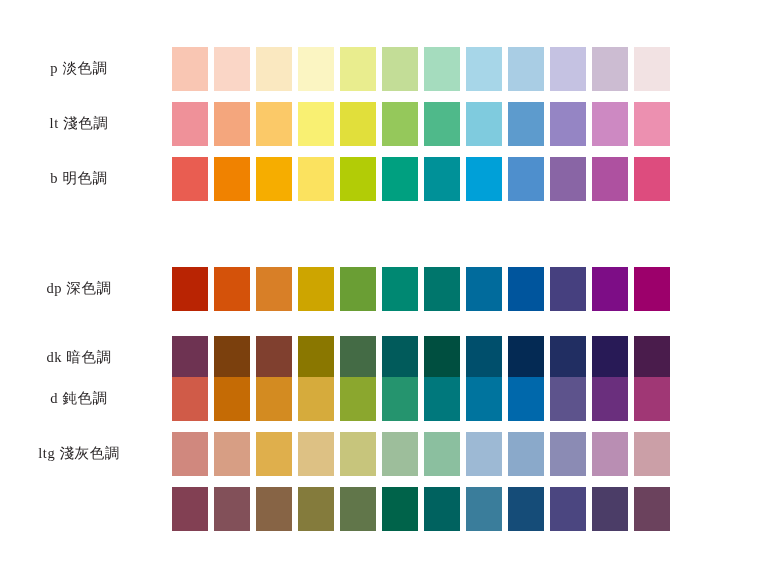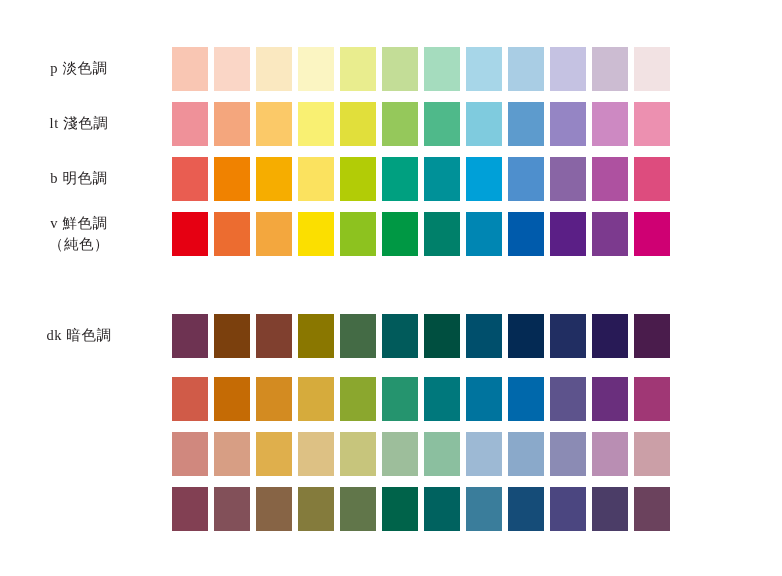--- a/index.html
+++ b/index.html
@@ -128,80 +128,85 @@
         <span class="swatch" style="background-color: rgb(149, 200, 91);"></span>
         <span class="swatch" style="background-color: rgb(79, 185, 138);"></span>
         <span class="swatch" style="background-color: rgb(127, 203, 222);"></span>
         <span class="swatch" style="background-color: rgb(93, 155, 205);"></span>
         <span class="swatch" style="background-color: rgb(149, 133, 196);"></span>
         <span class="swatch" style="background-color: rgb(205, 137, 194);"></span>
         <span class="swatch" style="background-color: rgb(236, 144, 176);"></span>
       </div>
     </div>
 
-    <div class="row" style="top:207px">
-      <div class="row-label">
-        <span class="lbl-line1">v 鮮色調</span>
-        <span class="lbl-line2">（純色）</span>
-      </div>
-      <div class="swatches">
-        <span class="swatch" style="background-color: rgb(230, 0, 18);"></span>
-        <span class="swatch" style="background-color: rgb(236, 108, 48);"></span>
-        <span class="swatch" style="background-color: rgb(243, 167, 62);"></span>
-        <span class="swatch" style="background-color: rgb(251, 223, 0);"></span>
-        <span class="swatch" style="background-color: rgb(141, 194, 31);"></span>
-        <span class="swatch" style="background-color: rgb(0, 152, 68);"></span>
-        <span class="swatch" style="background-color: rgb(0, 128, 106);"></span>
-        <span class="swatch" style="background-color: rgb(0, 134, 179);"></span>
-        <span class="swatch" style="background-color: rgb(0, 91, 172);"></span>
-        <span class="swatch" style="background-color: rgb(91, 31, 134);"></span>
-        <span class="swatch" style="background-color: rgb(124, 58, 142);"></span>
-        <span class="swatch" style="background-color: rgb(207, 0, 115);"></span>
-      </div>
-    </div>
-
-
-    <div class="row" style="top:309px">
+
+    <div class="row" style="top:262px">
+      <div class="row-label">
+        <span class="lbl-line1">dp 深色調</span>
+      </div>
+      <div class="swatches">
+        <span class="swatch" style="background-color: rgb(185, 36, 3);"></span>
+        <span class="swatch" style="background-color: rgb(212, 82, 10);"></span>
+        <span class="swatch" style="background-color: rgb(216, 127, 39);"></span>
+        <span class="swatch" style="background-color: rgb(205, 165, 0);"></span>
+        <span class="swatch" style="background-color: rgb(106, 158, 52);"></span>
+        <span class="swatch" style="background-color: rgb(0, 136, 114);"></span>
+        <span class="swatch" style="background-color: rgb(0, 118, 108);"></span>
+        <span class="swatch" style="background-color: rgb(1, 107, 156);"></span>
+        <span class="swatch" style="background-color: rgb(0, 85, 157);"></span>
+        <span class="swatch" style="background-color: rgb(70, 64, 127);"></span>
+        <span class="swatch" style="background-color: rgb(125, 13, 134);"></span>
+        <span class="swatch" style="background-color: rgb(156, 0, 107);"></span>
+      </div>
+    </div>
+
+    <div class="row" style="top:331px">
       <div class="row-label">
         <span class="lbl-line1">dk 暗色調</span>
       </div>
       <div class="swatches">
         <span class="swatch" style="background-color: rgb(110, 51, 82);"></span>
         <span class="swatch" style="background-color: rgb(123, 64, 13);"></span>
         <span class="swatch" style="background-color: rgb(128, 64, 47);"></span>
         <span class="swatch" style="background-color: rgb(138, 119, 0);"></span>
         <span class="swatch" style="background-color: rgb(68, 107, 69);"></span>
         <span class="swatch" style="background-color: rgb(1, 91, 91);"></span>
         <span class="swatch" style="background-color: rgb(0, 79, 64);"></span>
         <span class="swatch" style="background-color: rgb(0, 79, 108);"></span>
         <span class="swatch" style="background-color: rgb(4, 42, 84);"></span>
         <span class="swatch" style="background-color: rgb(33, 46, 98);"></span>
         <span class="swatch" style="background-color: rgb(40, 26, 86);"></span>
         <span class="swatch" style="background-color: rgb(74, 28, 76);"></span>
       </div>
     </div>
 
     <div class="row" style="top:372px">
+      <div class="row-label">
+        <span class="lbl-line1">d 鈍色調</span>
+      </div>
       <div class="swatches">
         <span class="swatch" style="background-color: rgb(208, 91, 72);"></span>
         <span class="swatch" style="background-color: rgb(197, 107, 5);"></span>
         <span class="swatch" style="background-color: rgb(211, 139, 33);"></span>
         <span class="swatch" style="background-color: rgb(214, 171, 60);"></span>
         <span class="swatch" style="background-color: rgb(139, 167, 46);"></span>
         <span class="swatch" style="background-color: rgb(37, 148, 110);"></span>
         <span class="swatch" style="background-color: rgb(0, 120, 124);"></span>
         <span class="swatch" style="background-color: rgb(0, 116, 158);"></span>
         <span class="swatch" style="background-color: rgb(0, 104, 171);"></span>
         <span class="swatch" style="background-color: rgb(93, 83, 140);"></span>
         <span class="swatch" style="background-color: rgb(106, 47, 125);"></span>
         <span class="swatch" style="background-color: rgb(160, 55, 117);"></span>
       </div>
     </div>
 
     <div class="row" style="top:427px">
+      <div class="row-label">
+        <span class="lbl-line1">ltg 淺灰色調</span>
+      </div>
       <div class="swatches">
         <span class="swatch" style="background-color: rgb(208, 136, 126);"></span>
         <span class="swatch" style="background-color: rgb(215, 158, 132);"></span>
         <span class="swatch" style="background-color: rgb(223, 175, 76);"></span>
         <span class="swatch" style="background-color: rgb(221, 193, 132);"></span>
         <span class="swatch" style="background-color: rgb(199, 197, 124);"></span>
         <span class="swatch" style="background-color: rgb(157, 190, 155);"></span>
         <span class="swatch" style="background-color: rgb(139, 191, 159);"></span>
         <span class="swatch" style="background-color: rgb(157, 185, 212);"></span>
         <span class="swatch" style="background-color: rgb(138, 169, 202);"></span>

